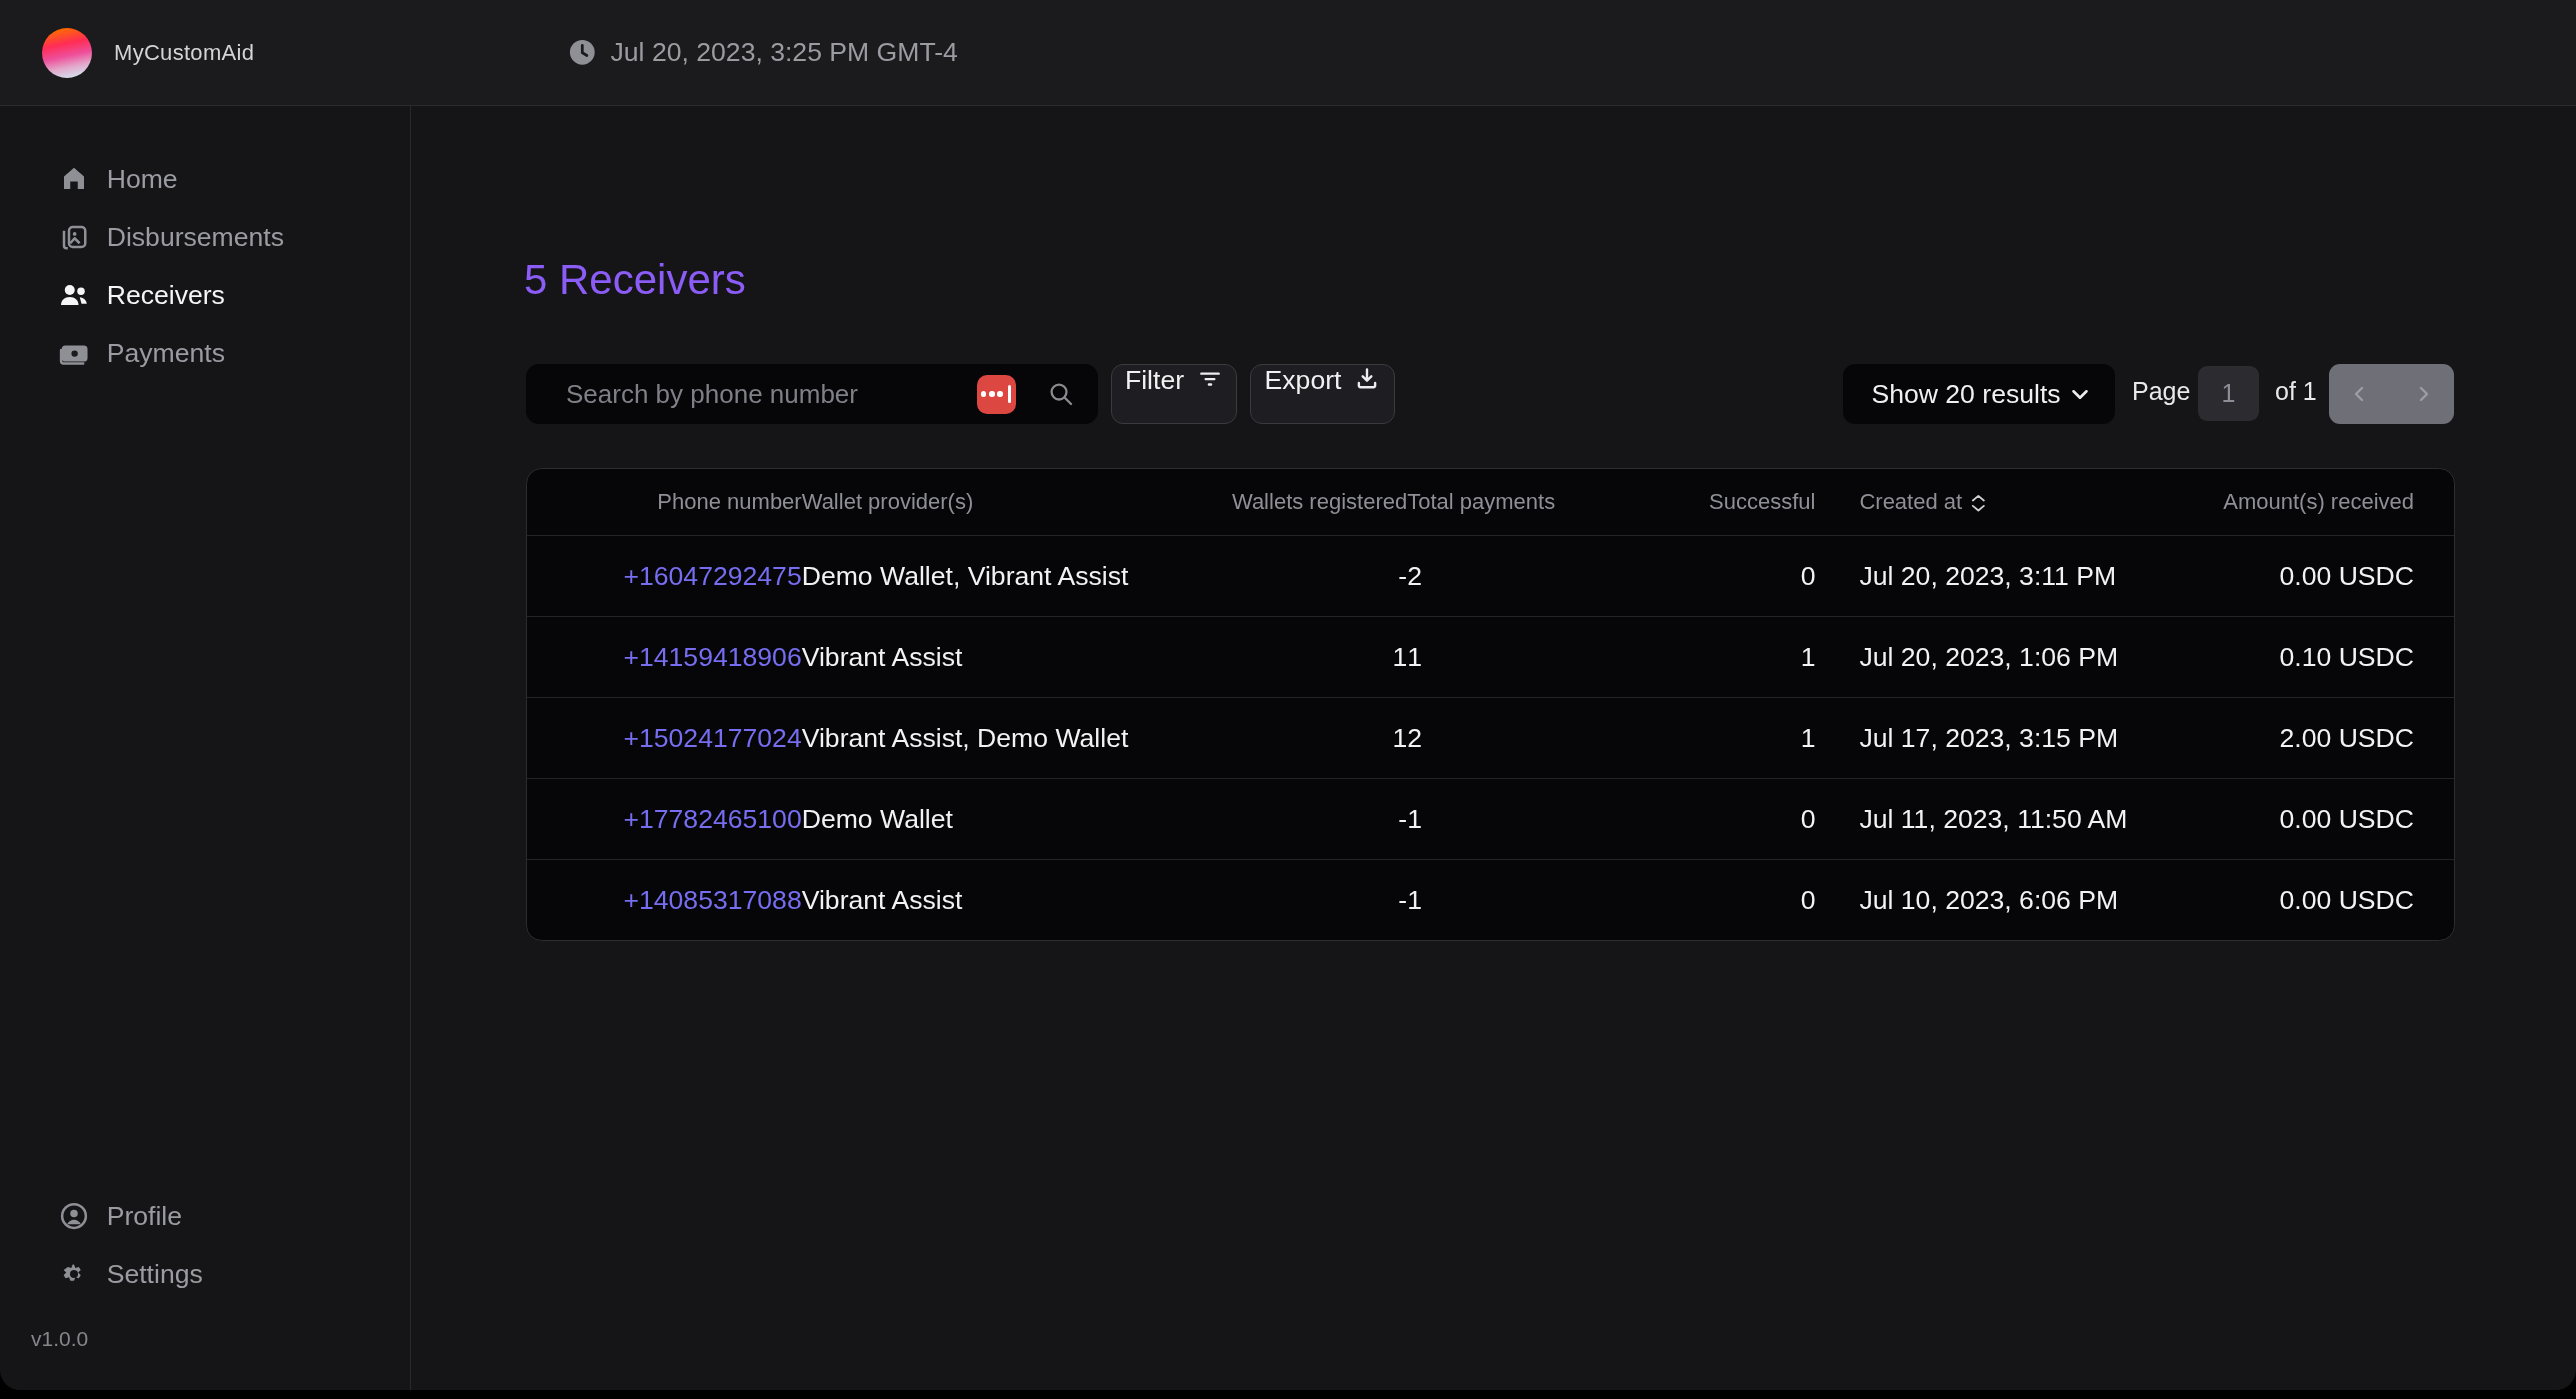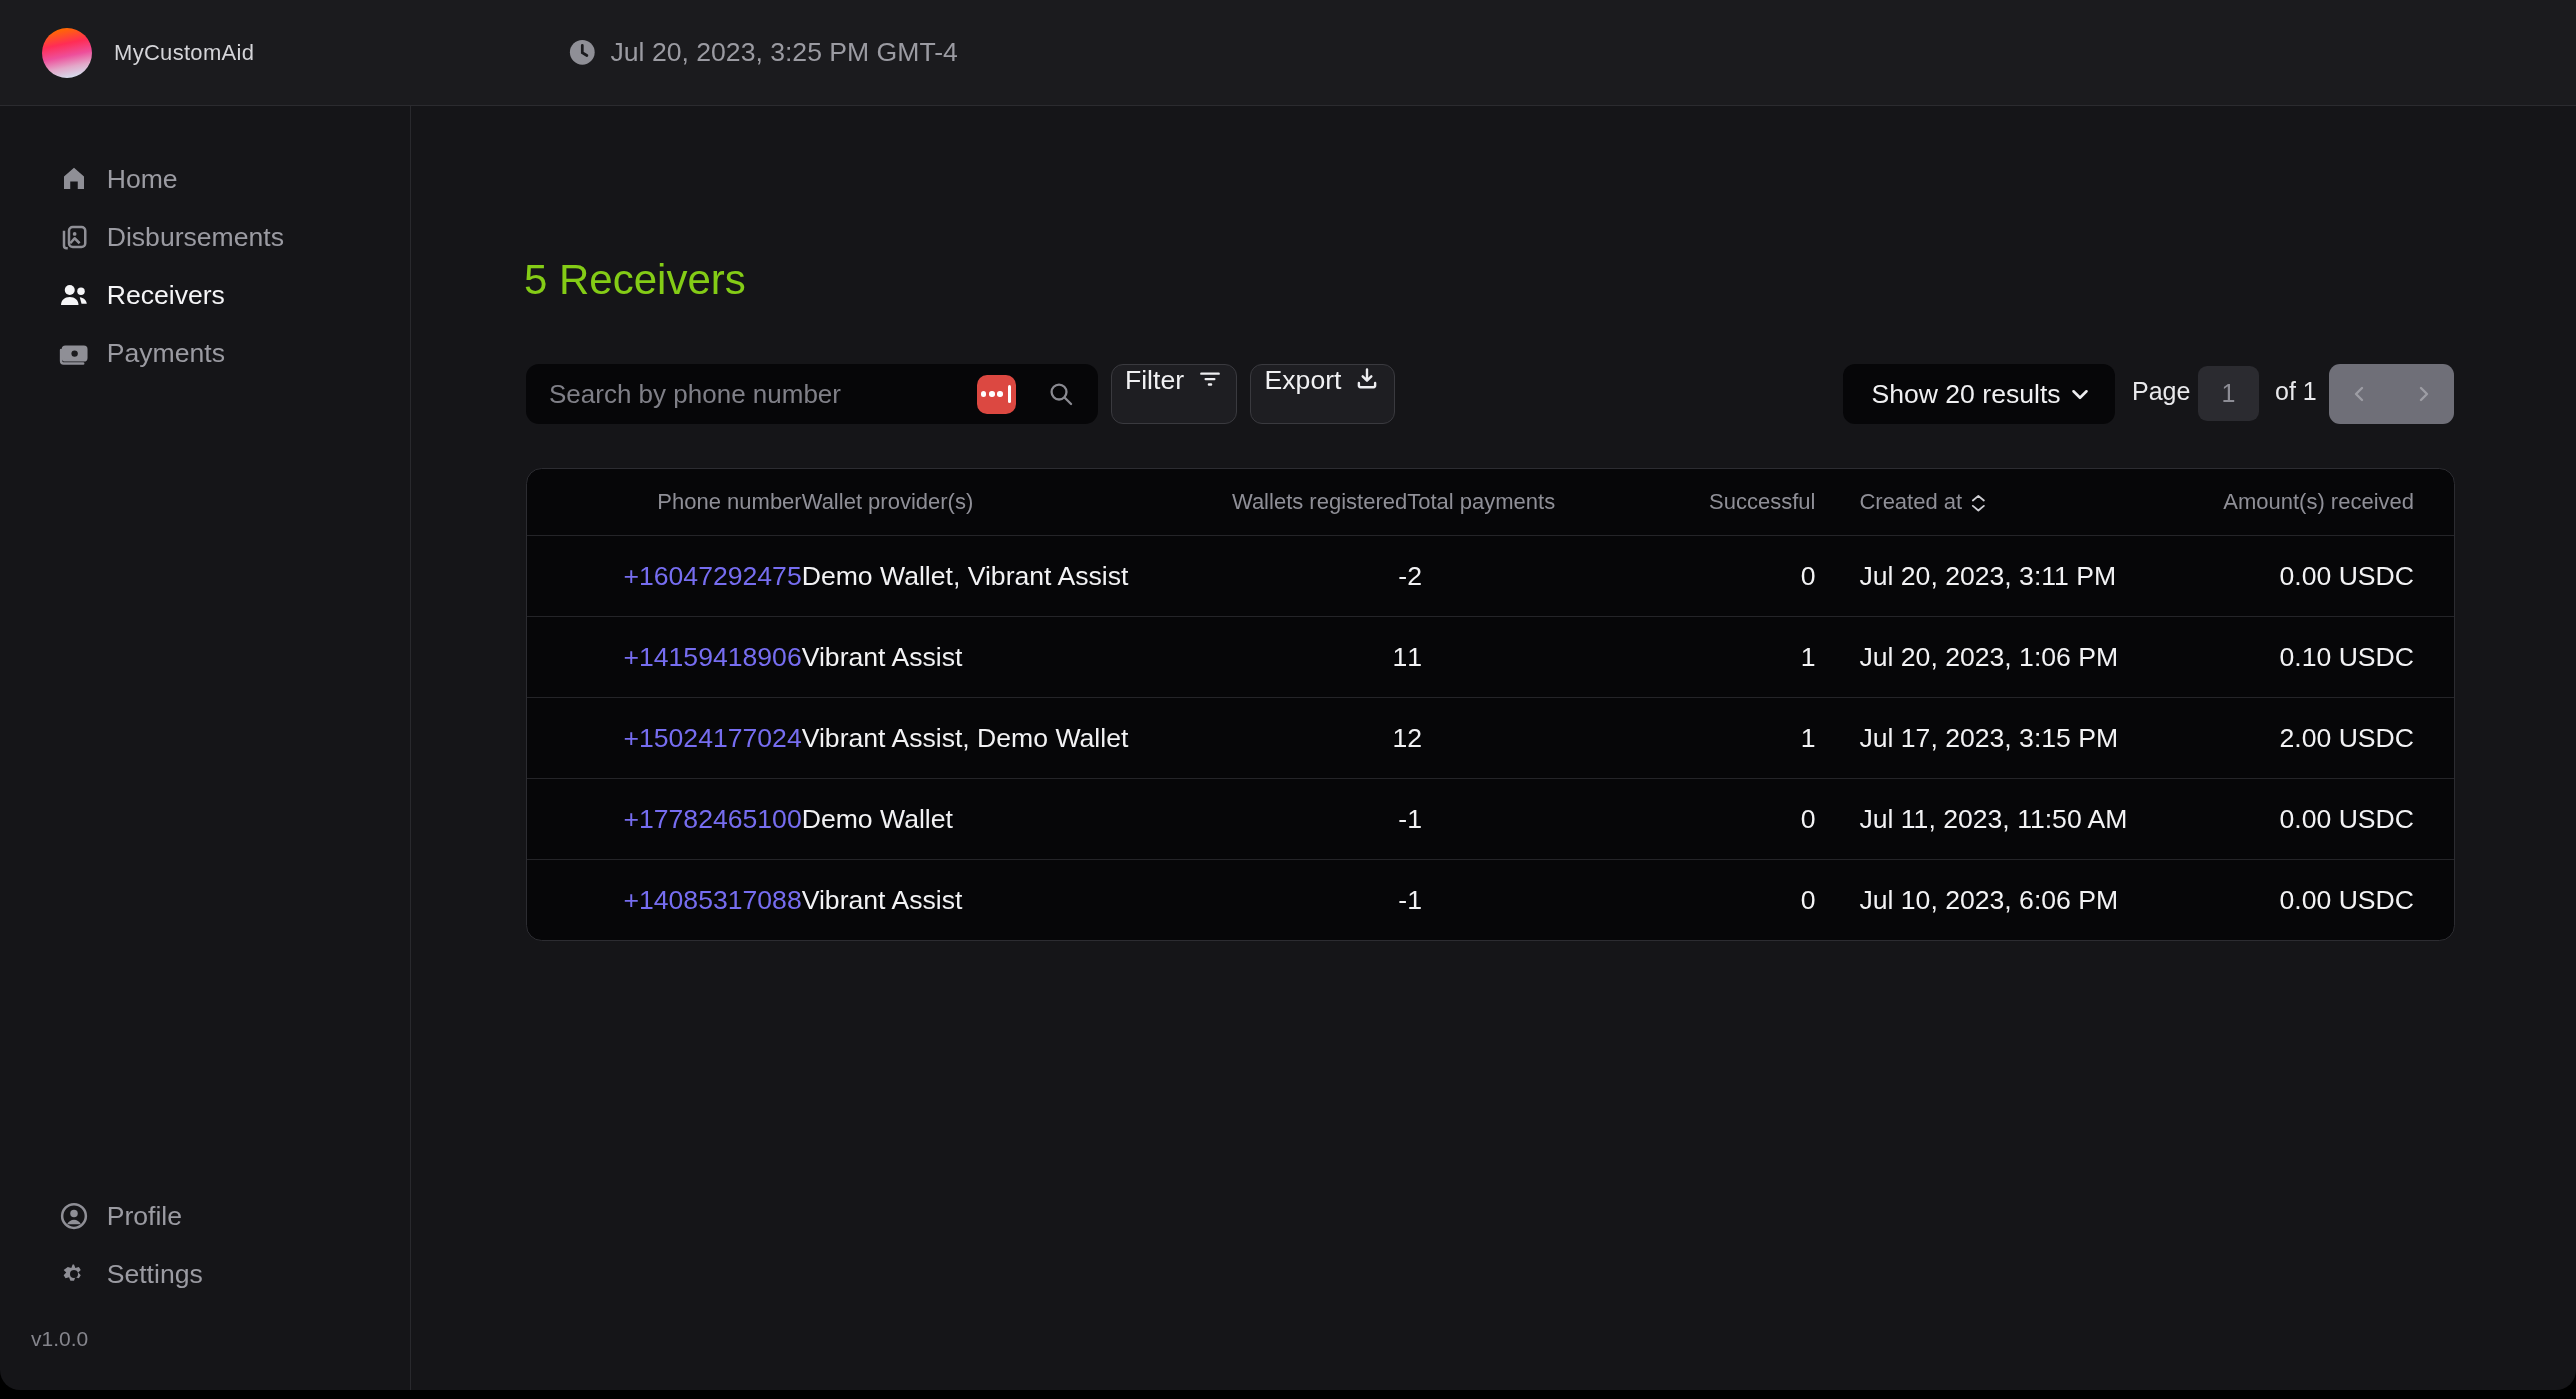--- a/index.html
+++ b/index.html
@@ -23,26 +23,26 @@
   .nav { margin-top:44px; }
   .nav-item { display:flex; align-items:center; height:58px; cursor:pointer; }
   .nav-item .ic { width:37px; margin-left:55px; display:flex; justify-content:center; }
   .nav-item .lbl { margin-left:14.7px; font-size:26.6px; color:#9b9ba2; }
   .nav-item.active .lbl { color:#f5f5f7; font-weight:500; }
   .side-footer { position:absolute; left:0; right:0; bottom:39px; }
   .version { margin:24px 0 0 31px; font-size:21px; color:#85858c; }
 
   
   .main { position:relative; flex:1; }
-  .page-title { position:absolute; left:113px; top:150px; color:#84cc16; font-size:42px; font-weight:500; }
+  .page-title { position:absolute; left:113px; top:150px; color:#8b5cf6; font-size:42px; font-weight:500; }
 
   .search-box { position:absolute; left:115px; top:258px; width:572px; height:60px;
                 background:#060608; border-radius:13px; display:flex; align-items:center; }
   .search-box input { flex:1; background:transparent; border:none; outline:none;
-                      color:#d8d8dc; font-size:26px; padding-left:23px; font-family:"Liberation Sans",sans-serif; }
+                      color:#d8d8dc; font-size:26px; padding-left:40px; font-family:"Liberation Sans",sans-serif; }
   .search-box input::placeholder { color:#7f7f87; }
   .pw-badge { width:39px; height:39px; background:#dc4841; border-radius:10px; flex:0 0 39px;
               display:flex; align-items:center; justify-content:center; gap:2.8px; margin-right:31px; }
   .pw-badge .dot { width:5.5px; height:5.5px; border-radius:50%; background:#fff; }
   .pw-badge .bar { width:3.7px; height:18.3px; background:#fff; border-radius:1.8px; margin-left:1.8px; }
   .search-ic { margin-right:24px; display:flex; }
 
   .btn { position:absolute; top:258px; height:60px; background:#1e1e22; border:1.8px solid #3a3a3f;
          border-radius:12px; display:flex; align-items:flex-start; justify-content:center; gap:13px;
          color:#f1f1f3; font-size:26.6px; cursor:pointer; }

